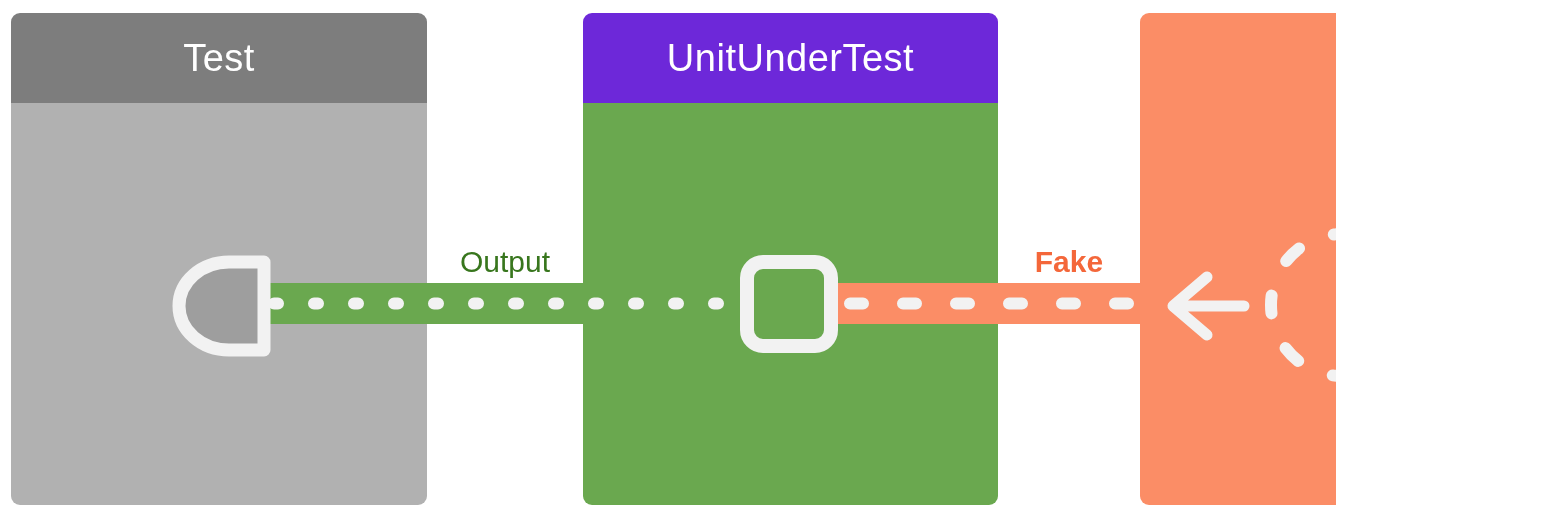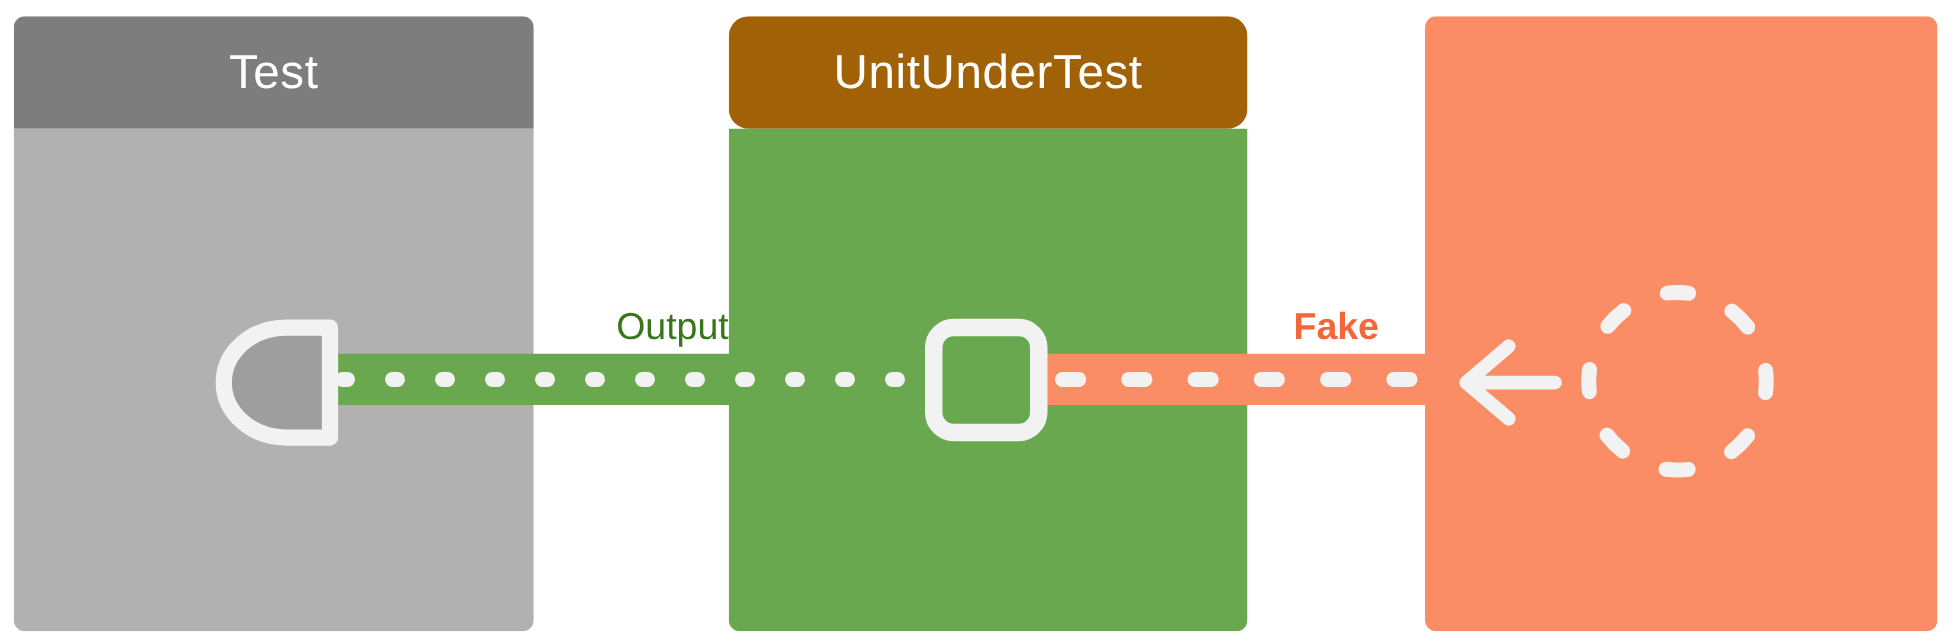--- a/index.html
+++ b/index.html
@@ -1,18 +1,18 @@
 <!DOCTYPE html>
 <html><head>
 <meta charset="utf-8">
 <style>
   html, body { margin: 0; padding: 0; background: #ffffff; }
   .canvas {
     position: relative;
-    width: 1562px;
+    width: 1336px;
     height: 513px;
     background: #ffffff;
     font-family: "Liberation Sans", sans-serif;
     overflow: hidden;
   }
   .node {
     position: absolute;
     top: 13px;
     height: 492px;
     border-radius: 9px;
@@ -31,21 +31,21 @@
     font-weight: 400;
     letter-spacing: 0.5px;
   }
   .node-body { flex: 1 1 auto; }
 
   #node-test { left: 11px; width: 416px; }
   #node-test .node-header { background: #7d7d7d; }
   #node-test .node-body   { background: #b1b1b1; }
 
   #node-uut { left: 583px; width: 415px; }
-  #node-uut .node-header { background: #a16207; border-radius: 16px; }
+  #node-uut .node-header { background: #6d28d9; }
   #node-uut .node-body   { background: #6aa84f; }
 
   #node-fake { left: 1140px; width: 410px; }
   #node-fake .node-header { background: #f56631; }
   #node-fake .node-body   { background: #fb8d66; }
 
   .overlay {
     position: absolute;
     left: 0; top: 0;
     width: 1562px;
@@ -59,21 +59,20 @@
     z-index: 3;
     text-align: center;
     font-size: 30px;
     line-height: 32px;
   }
   #output-label {
     left: 427px;
     width: 156px;
     color: #38761d;
     font-weight: 500;
-    text-align: right;
   }
   #flow-label {
     left: 998px;
     width: 142px;
     color: #f4673a;
     font-weight: 700;
   }
 </style>
 </head>
 <body>

